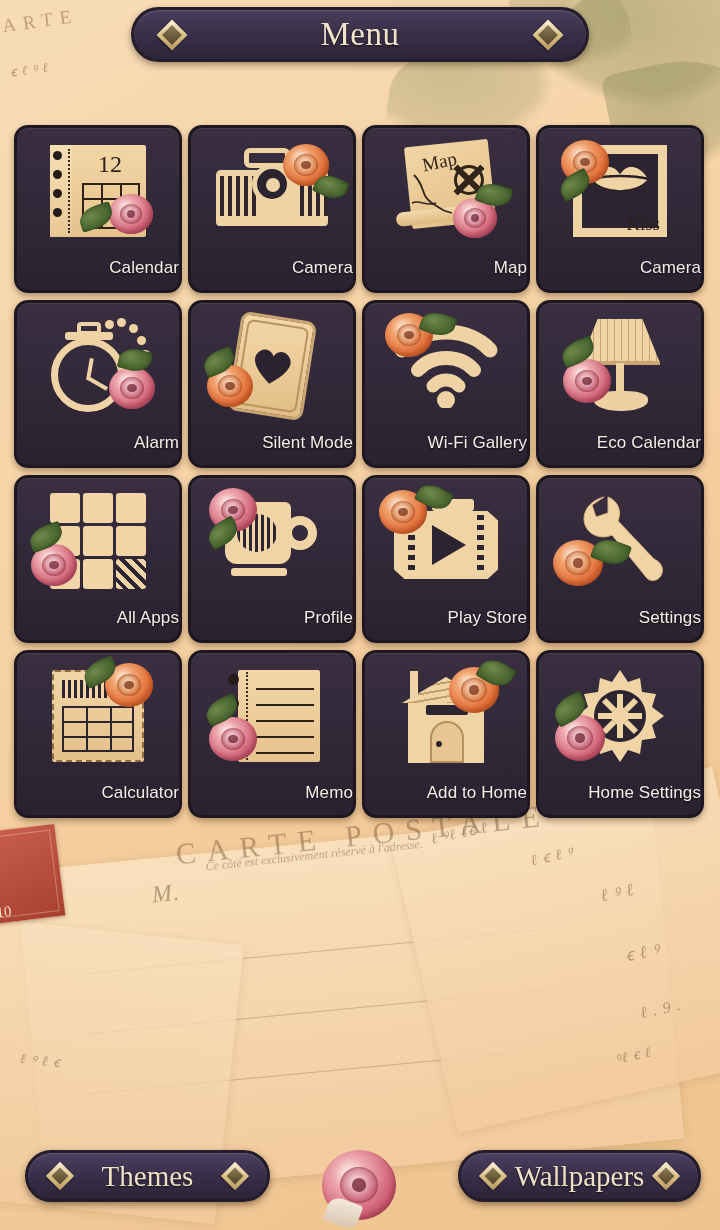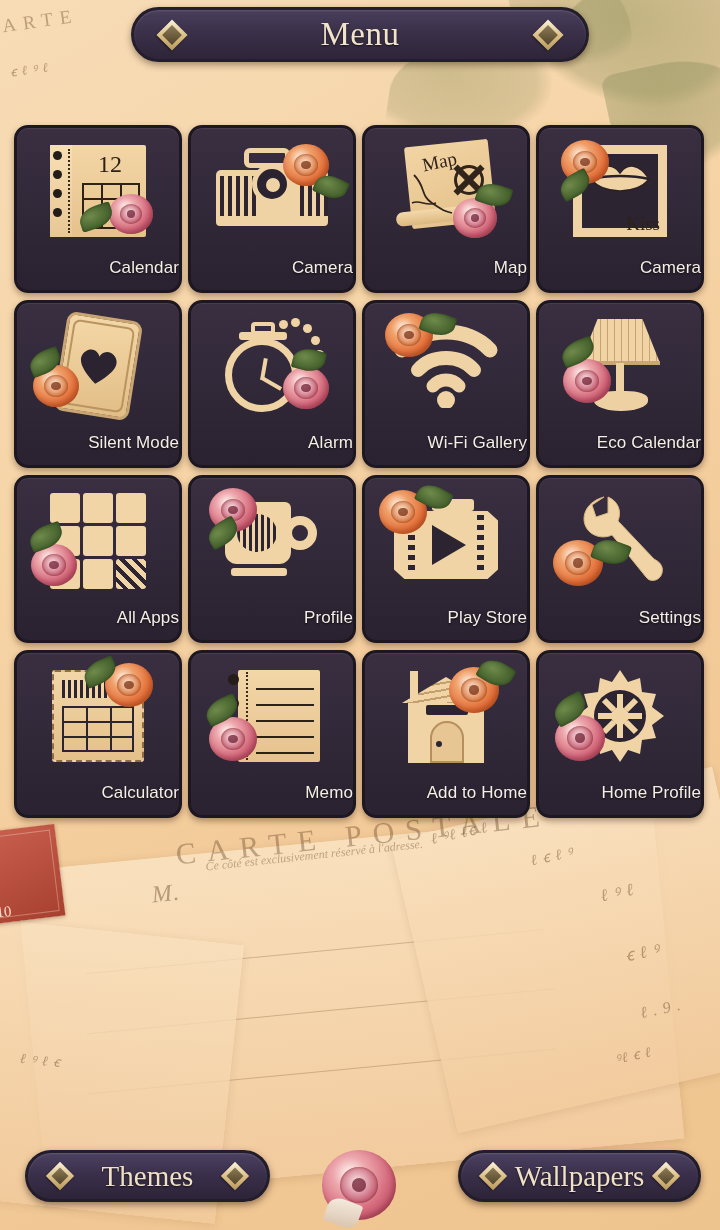--- a/index.html
+++ b/index.html
@@ -303,59 +303,59 @@
           <div class="petal-i"></div>
           <div class="core"></div>
       </div>
       <div class="leafsm" style="left:20px;top:38px;width:32px;height:22px;transform:rotate(-28deg);"></div>
     </div>
     <div class="lbl">Camera</div>
   </div>
 
   <div class="tile">
     <div class="art">
-      <div class="ic" style="width:76px;height:100px;transform:translate(-50%,-50%) rotate(9deg);">
-        <div style="position:absolute;inset:0;background:linear-gradient(170deg,#f4d8a8,#e2bd85);border-radius:10px;border:3px solid #c9a573;"></div>
-        <div style="position:absolute;inset:7px;border:2px solid #b99461;border-radius:7px;"></div>
-        <svg style="position:absolute;left:16px;top:30px;" width="44" height="40" viewBox="0 0 44 40">
-          <path d="M22 38 C4 24, 0 14, 8 7 C15 1, 22 8, 22 11 C22 8, 29 1, 36 7 C44 14, 40 24, 22 38 Z" fill="#2b2330"></path>
-        </svg>
-      </div>
-      <div class="rose" style="left:16px;top:54px;width:46px;height:42px;">
-        <div class="petal-o"></div>
-          <div class="petal-i"></div>
-          <div class="core"></div>
-      </div>
-      <div class="leafsm" style="left:12px;top:40px;width:32px;height:22px;transform:rotate(-22deg);"></div>
-    </div>
-    <div class="lbl">Silent Mode</div>
-  </div>
-
-  <div class="tile">
-    <div class="art">
       <div class="ic" style="width:110px;height:100px;">
         <div style="position:absolute;left:8px;top:22px;width:74px;height:74px;border-radius:50%;border:7px solid #efd3a4;"></div>
         <div style="position:absolute;left:34px;top:6px;width:24px;height:13px;border:4px solid #efd3a4;border-radius:4px;"></div>
         <div style="position:absolute;left:22px;top:16px;width:48px;height:8px;background:#efd3a4;border-radius:3px;"></div>
         <div style="position:absolute;left:43px;top:42px;width:4px;height:22px;background:#efd3a4;transform-origin:bottom center;transform:rotate(10deg);"></div>
         <div style="position:absolute;left:45px;top:60px;width:22px;height:4px;background:#efd3a4;transform-origin:left center;transform:rotate(30deg);"></div>
         <div style="position:absolute;left:62px;top:4px;width:9px;height:9px;border-radius:50%;background:#efd3a4;"></div>
         <div style="position:absolute;left:74px;top:2px;width:9px;height:9px;border-radius:50%;background:#efd3a4;"></div>
         <div style="position:absolute;left:86px;top:8px;width:9px;height:9px;border-radius:50%;background:#efd3a4;"></div>
         <div style="position:absolute;left:94px;top:20px;width:9px;height:9px;border-radius:50%;background:#efd3a4;"></div>
         <div style="position:absolute;left:98px;top:34px;width:9px;height:9px;border-radius:50%;background:#efd3a4;"></div>
       </div>
       <div class="rose pink" style="left:92px;top:56px;width:46px;height:42px;">
         <div class="petal-o"></div>
           <div class="petal-i"></div>
           <div class="core"></div>
       </div>
       <div class="leafsm" style="left:102px;top:38px;width:32px;height:22px;transform:rotate(14deg);"></div>
     </div>
     <div class="lbl">Alarm</div>
+  </div>
+
+  <div class="tile">
+    <div class="art">
+      <div class="ic" style="width:76px;height:100px;transform:translate(-50%,-50%) rotate(9deg);">
+        <div style="position:absolute;inset:0;background:linear-gradient(170deg,#f4d8a8,#e2bd85);border-radius:10px;border:3px solid #c9a573;"></div>
+        <div style="position:absolute;inset:7px;border:2px solid #b99461;border-radius:7px;"></div>
+        <svg style="position:absolute;left:16px;top:30px;" width="44" height="40" viewBox="0 0 44 40">
+          <path d="M22 38 C4 24, 0 14, 8 7 C15 1, 22 8, 22 11 C22 8, 29 1, 36 7 C44 14, 40 24, 22 38 Z" fill="#2b2330"></path>
+        </svg>
+      </div>
+      <div class="rose" style="left:16px;top:54px;width:46px;height:42px;">
+        <div class="petal-o"></div>
+          <div class="petal-i"></div>
+          <div class="core"></div>
+      </div>
+      <div class="leafsm" style="left:12px;top:40px;width:32px;height:22px;transform:rotate(-22deg);"></div>
+    </div>
+    <div class="lbl">Silent Mode</div>
   </div>
 
   <div class="tile">
     <div class="art">
       <svg class="ic" width="104" height="84" viewBox="0 0 104 84">
         <path d="M8 26 C30 2, 74 2, 96 26" stroke="#efd3a4" stroke-width="15" fill="none" stroke-linecap="round"></path>
         <path d="M24 46 C38 30, 66 30, 80 46" stroke="#efd3a4" stroke-width="14" fill="none" stroke-linecap="round"></path>
         <path d="M39 62 C46 54, 58 54, 65 62" stroke="#efd3a4" stroke-width="13" fill="none" stroke-linecap="round"></path>
         <circle cx="52" cy="76" r="9" fill="#efd3a4"></circle>
       </svg>
@@ -552,21 +552,21 @@
             <line x1="44" y1="56" x2="34" y2="66"></line>
         </g>
       </svg>
       <div class="rose pink" style="left:16px;top:54px;width:50px;height:46px;">
         <div class="petal-o"></div>
           <div class="petal-i"></div>
           <div class="core"></div>
       </div>
       <div class="leafsm" style="left:14px;top:36px;width:34px;height:24px;transform:rotate(-28deg);"></div>
     </div>
-    <div class="lbl">Home Profile</div>
+    <div class="lbl">Home Settings</div>
   </div>
 
 </div>
 
 <div class="btm" id="themes-button">
   <span class="dia l"></span>
   <span class="pill-text">Themes</span>
   <span class="dia r"></span>
 </div>
 

